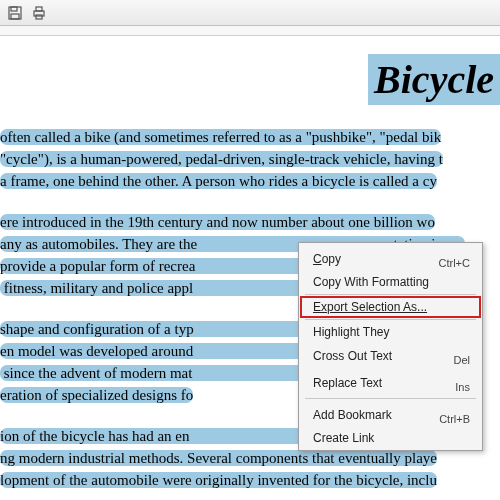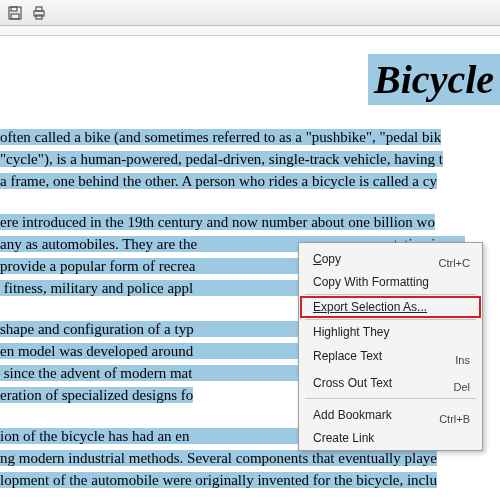--- a/index.html
+++ b/index.html
@@ -58,21 +58,21 @@
   padding: 2px 6px;
   display: inline-block;
 }
 .para {
   font-size: 15px;
   line-height: 1.45;
   margin: 0 0 20px 0;
   white-space: pre-wrap;
   padding-left: 0;
 }
-.hl { background: #9ec9e2; }
+.hl { background: #9ec9e2; border-radius: 7px; }
 .ctx-menu {
   position: absolute;
   left: 298px;
   top: 242px;
   width: 185px;
   background: #f4f4f4;
   border: 1px solid #a0a0a0;
   box-shadow: 2px 2px 5px rgba(0,0,0,0.25);
   font-family: "Segoe UI", Tahoma, sans-serif;
   font-size: 12px;
@@ -158,26 +158,26 @@
   </div>
   <div class="ctx-sep"></div>
   <div class="ctx-item highlighted">
     <span>Export Selection As...</span>
   </div>
   <div class="ctx-sep"></div>
   <div class="ctx-item">
     <span>Highlight They</span>
   </div>
   <div class="ctx-item">
+    <span>Cross Out Text</span>
+    <span class="shortcut">Del</span>
+  </div>
+  <div class="ctx-item">
     <span>Replace Text</span>
     <span class="shortcut">Ins</span>
-  </div>
-  <div class="ctx-item">
-    <span>Cross Out Text</span>
-    <span class="shortcut">Del</span>
   </div>
   <div class="ctx-sep"></div>
   <div class="ctx-item">
     <span>Add Bookmark</span>
     <span class="shortcut">Ctrl+B</span>
   </div>
   <div class="ctx-item">
     <span>Create Link</span>
   </div>
 </div>

